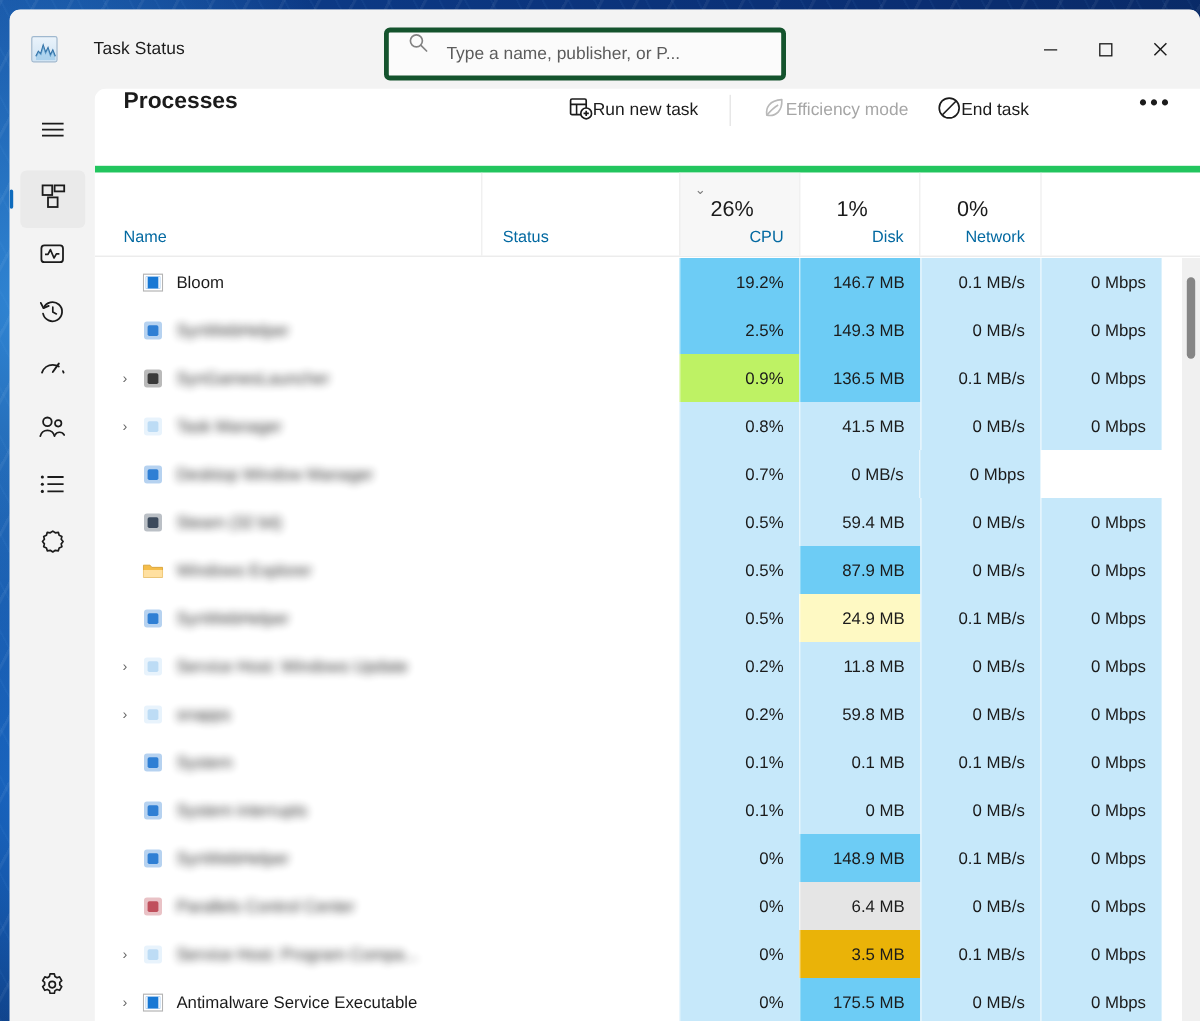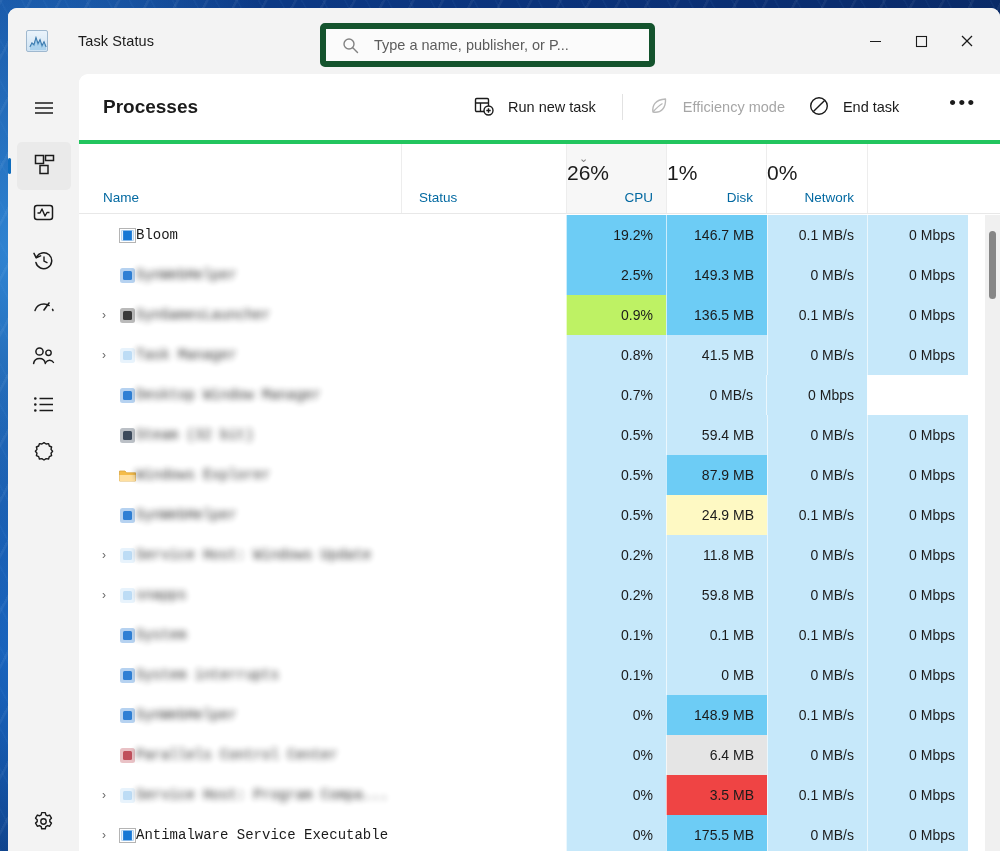--- a/index.html
+++ b/index.html
@@ -40,22 +40,22 @@
     width: 22px; height: 22px; margin-left: 18px;
     border: 1px solid #9fb8cf; background: linear-gradient(#eaf3fb, #cfe3f3);
     border-radius: 2px; position: relative; overflow: hidden;
   }
   #app-icon svg { position: absolute; left: 2px; top: 3px; }
   #app-title {
     margin-left: 30px; font-size: 14.5px; color: #1b1b1b; letter-spacing: .1px;
   }
   #searchbox {
     position: absolute; left: 312px; top: 15px; width: 335px; height: 44px;
-    background: #fbfbfb; border: 6px solid #14532d; border-radius: 5px;
-    display: flex; align-items: center;
+    background: #fbfbfb; border: 4px solid #14532d; border-radius: 5px;
+    display: flex; 
   }
   #searchbox .mag { margin-left: 16px; width: 17px; height: 17px; opacity: .68; }
   #search-input {
     border: 0; background: transparent; outline: none; margin-left: 15px;
     font-family: "Liberation Sans", sans-serif; font-size: 14.5px;
     color: #1b1b1b; width: 250px;
   }
   #search-input::placeholder { color: #5c5c5c; }
   .wbtn {
     width: 46px; height: 42px; display: flex; align-items: center; justify-content: center;
@@ -80,27 +80,27 @@
   #rail-top { padding-top: 10px; }
   #rail-bottom { position: absolute; bottom: 12px; left: 0; }
   
   #content {
     position: absolute; left: 71px; top: 66px; right: 0; bottom: 0;
     background: #ffffff; border-top-left-radius: 9px;
     overflow: hidden;
   }
   
   #toolbar {
-    height: 70px; display: flex; align-items: center; position: relative;
-    border-bottom: 4px solid #22c55e; background: #ffffff;
+    height: 70px; display: flex; position: relative;
+    border-bottom: 6px solid #22c55e; background: #ffffff;
     border-top-left-radius: 9px;
   }
   #page-title { margin-left: 24px; font-size: 19px; font-weight: bold; color: #1b1b1b; }
   .tb-btn {
-    display: flex; align-items: center; gap: 14px; height: 36px;
+    display: flex; align-items: center; gap: 0; height: 36px;
     padding: 0 10px; border-radius: 4px; cursor: default; color: #1b1b1b;
     font-size: 14.5px;
   }
   .tb-btn.disabled { color: #a6a6a6; }
   #tb-actions { position: absolute; left: 385px; display: flex; align-items: center; gap: 4px; }
   .tb-sep { width: 1px; height: 26px; background: #e2e2e2; margin: 0 12px; }
   #tb-more {
     position: absolute; right: 18px; width: 38px; height: 34px; border-radius: 4px;
     display: flex; align-items: center; justify-content: center; cursor: default;
     letter-spacing: 2.5px; font-size: 19px; color: #1b1b1b; padding-bottom: 9px;
@@ -109,21 +109,21 @@
   #thead {
     display: flex; height: 70px; border-bottom: 1px solid #e8e8e8; background: #fff;
     position: relative;
   }
   .th {
     position: relative; display: flex; flex-direction: column; justify-content: flex-end;
     border-left: 1px solid #ededed; padding-bottom: 8px; cursor: default;
   }
   .th:first-child { border-left: 0; }
   .th.sorted { background: #f7f7f7; }
-  .th .pct { font-size: 21px; color: #1b1b1b; text-align: left; padding-right: 13px; }
+  .th .pct { font-size: 18px; color: #1b1b1b; text-align: center; padding-right: 13px; }
   .th .lbl { font-size: 13.5px; color: #0369a1; margin-top: 5px; }
   .th.num .lbl { text-align: right; padding-right: 13px; }
   .th.txt .lbl { padding-left: 24px; }
   .th .sortmark {
     position: absolute; top: 8px; left: 12px; font-size: 11px; color: #7a7a7a;
   }
   
   #tbody { position: absolute; left: 0; right: 0; top: 141px; bottom: 0; overflow: hidden; }
   .row { display: flex; height: 40px; align-items: center; }
   .cell { height: 40px; display: flex; align-items: center; font-size: 14px; color: #1b1b1b; }
@@ -132,21 +132,21 @@
   .cell-num { justify-content: flex-end; padding-right: 13px; border-left: 1px solid rgba(255,255,255,.65); }
   .c-cpu { flex: 0 0 100px; }
   .c-mem { flex: 0 0 101px; }
   .c-disk { flex: 0 0 100px; }
   .c-net { flex: 0 0 101px; }
   .chev {
     width: 18px; flex: 0 0 18px; color: #6a6a6a; font-size: 12px; text-align: center;
     line-height: 1;
   }
   .picon { width: 17px; height: 17px; flex: 0 0 17px; margin-left: 6px; border-radius: 2px; }
-  .pname { white-space: nowrap; overflow: hidden; font-family: Liberation Mono, monospace; }
+  .pname { margin-left: 11px; white-space: nowrap; overflow: hidden; }
   .blur { filter: blur(3.4px); opacity: .92; }
   
   #scrollbar {
     position: absolute; right: 0; top: 141px; bottom: 0; width: 15px;
     background: #f0f0f0;
   }
   #scrollthumb {
     position: absolute; left: 4px; top: 16px; width: 7px; height: 68px;
     background: #868686; border-radius: 4px; cursor: default;
   }
@@ -584,21 +584,21 @@
           <div class="cell cell-name">
             <span class="chev">›</span>
             <span class="picon"><svg width="17" height="17" viewBox="0 0 17 17">
                 <rect x="1" y="1" width="15" height="15" rx="2.5" fill="#bddcf5" opacity=".35"></rect>
                 <rect x="4" y="4" width="9" height="9" rx="1.5" fill="#bddcf5"></rect>
               </svg></span>
             <span class="pname blur">Service Host: Program Compa...</span>
           </div>
           <div class="cell cell-status"></div>
           <div class="cell cell-num c-cpu" style="background:#C6E8FA">0%</div>
-          <div class="cell cell-num c-mem" style="background:#ef4444">3.5 MB</div>
+          <div class="cell cell-num c-mem" style="background:#eab308">3.5 MB</div>
           <div class="cell cell-num c-disk" style="background:#C6E8FA">0.1 MB/s</div>
           <div class="cell cell-num c-net" style="background:#C6E8FA">0 Mbps</div>
         </div>
         <div class="row">
           <div class="cell cell-name">
             <span class="chev">›</span>
             <span class="picon"><svg width="17" height="17" viewBox="0 0 17 17">
                 <rect x="0.5" y="1.5" width="16" height="14" fill="#fff" stroke="#b4b4b4" stroke-width="1"></rect>
                 <rect x="2.5" y="3.5" width="12" height="10" fill="#1878d4"></rect>
                 <rect x="2.5" y="3.5" width="1.6" height="10" fill="#e8f1fa"></rect>

